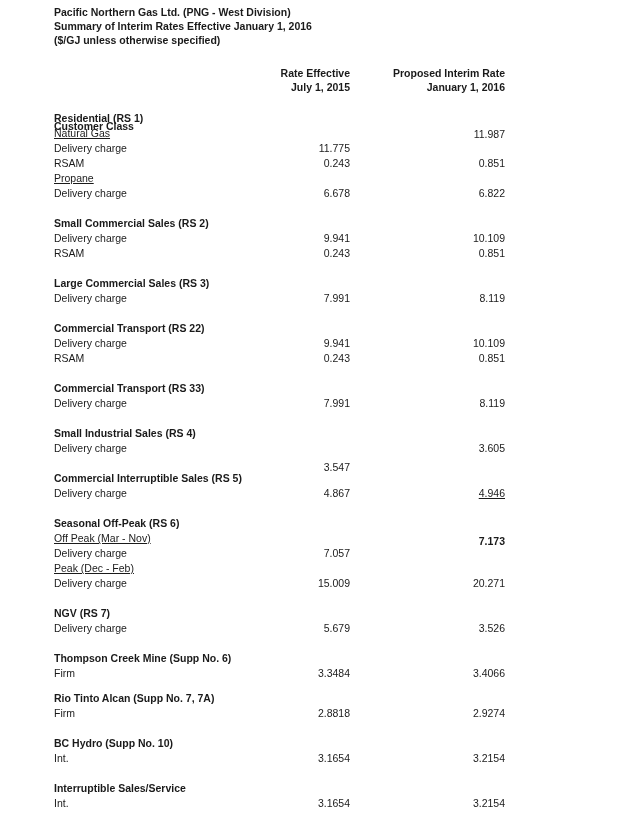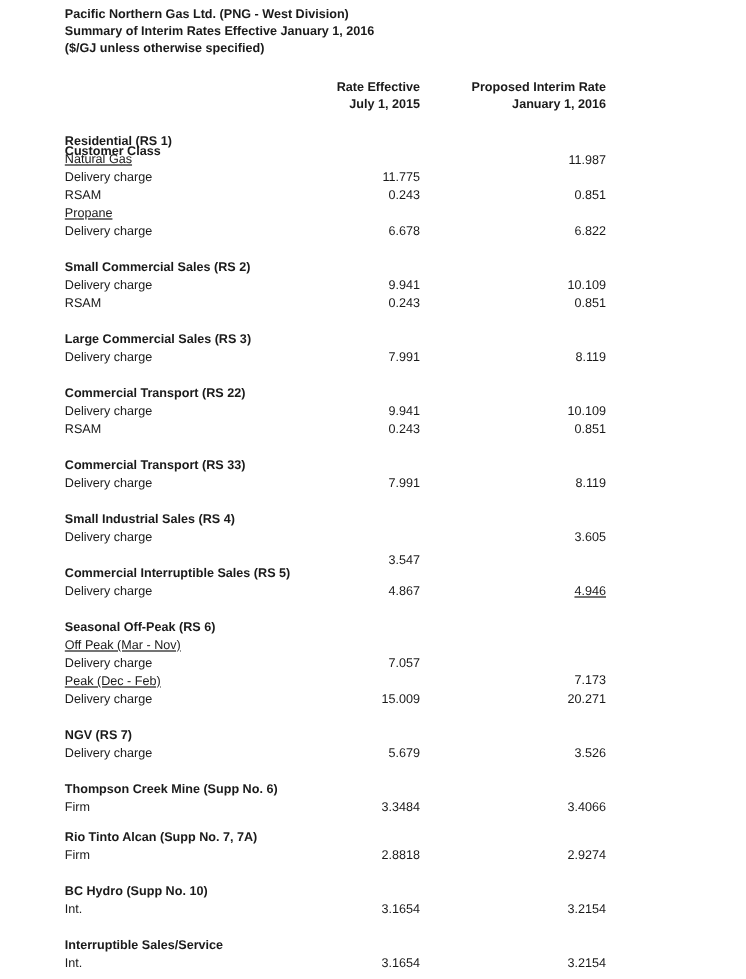--- a/index.html
+++ b/index.html
@@ -74,21 +74,21 @@
 
 <div class="lbl b" style="top:471px;">Commercial Interruptible Sales (RS 5)</div>
 <div class="lbl" style="top:486px;">Delivery charge</div>
 <div class="num1" style="top:486px;">4.867</div>
 <div class="num2" style="top:486px;text-decoration:underline;">4.946</div>
 
 <div class="lbl b" style="top:516px;">Seasonal Off-Peak (RS 6)</div>
 <div class="lbl u" style="top:531px;">Off Peak (Mar - Nov)</div>
 <div class="lbl" style="top:546px;">Delivery charge</div>
 <div class="num1" style="top:546px;">7.057</div>
-<div class="num2" style="top:560px;">7.173</div>
+<div class="num2" style="top:534px;font-weight:bold;">7.173</div>
 <div class="lbl u" style="top:561px;">Peak (Dec - Feb)</div>
 <div class="lbl" style="top:576px;">Delivery charge</div>
 <div class="num1" style="top:576px;">15.009</div>
 <div class="num2" style="top:576px;">20.271</div>
 
 <div class="lbl b" style="top:606px;">NGV (RS 7)</div>
 <div class="lbl" style="top:621px;">Delivery charge</div>
 <div class="num1" style="top:621px;">5.679</div>
 <div class="num2" style="top:621px;">3.526</div>
 

